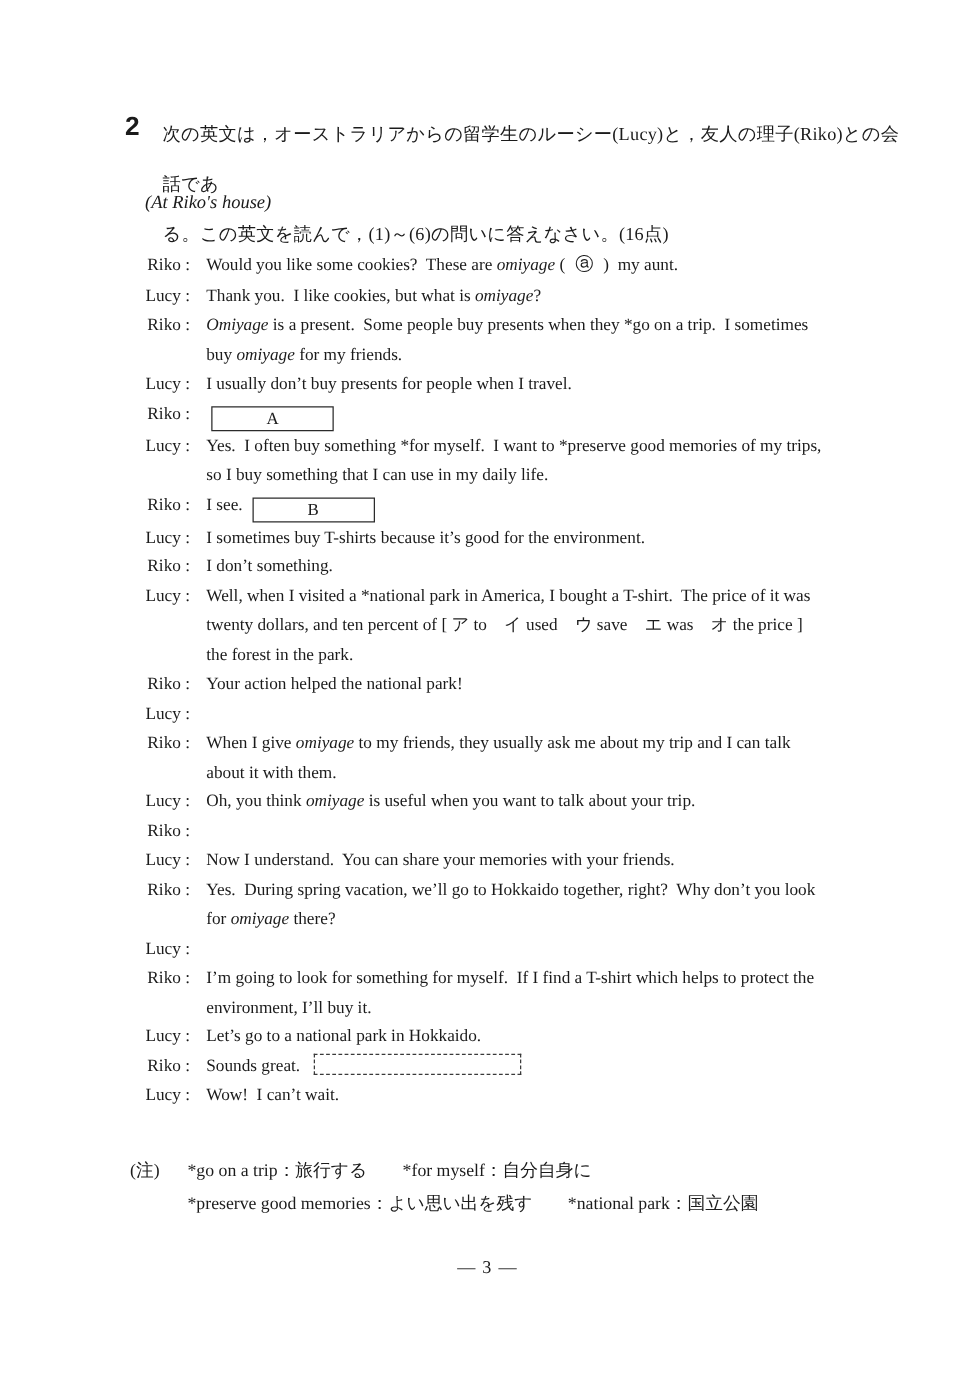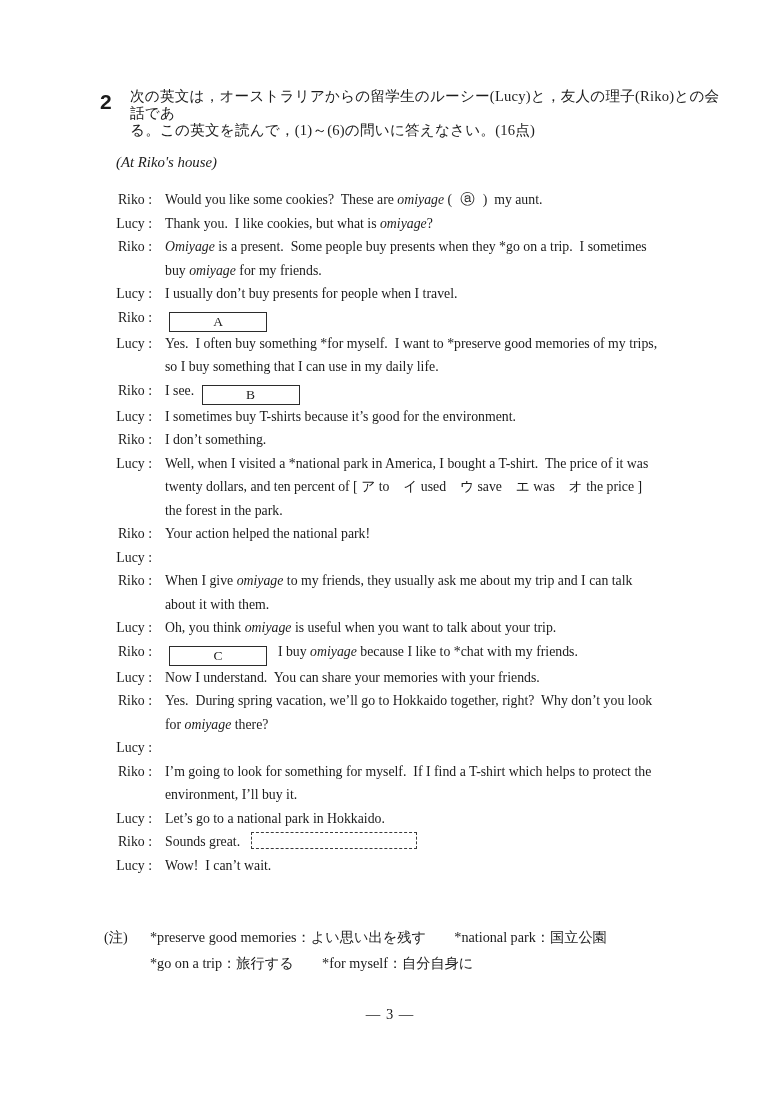--- a/index.html
+++ b/index.html
@@ -14,31 +14,31 @@
   }
   
   .heading { position:absolute; left:100px; top:88px; width:620px; }
   .qnum {
     position:absolute; left:0; top:2px;
     font-family:"Liberation Sans", sans-serif;
     font-weight:bold; font-size:21px;
   }
   .htext {
     margin-left:30px;
-    font-size:14.6px; line-height:17px;
+    font-size:14.6px; line-height:40px;
     white-space:pre-line;
     letter-spacing:0.2px;
   }
   
   .scene {
     position:absolute; left:116px; top:154px;
     font-style:italic; font-size:14.8px;
   }
   
-  .dialogue { position:absolute; left:104px; top:188px; width:660px; }
+  .dialogue { position:absolute; left:104px; top:200px; width:660px; }
   .turn { display:flex; align-items:flex-start; }
   .speaker {
     flex:none; width:48px; margin-right:13px;
     text-align:right;
     font-size:13.8px; line-height:23.5px;
   }
   .dtext {
     width:548px;
     font-size:13.8px; line-height:23.5px;
     white-space:pre-wrap;
@@ -142,21 +142,20 @@
         <span class="speaker">Riko :</span>
         <div class="dtext"><span>When I give </span><span class="it">omiyage</span><span> to my friends, they usually ask me about my trip and I can talk
 about it with them.</span></div>
       </div>
       <div class="turn">
         <span class="speaker">Lucy :</span>
         <div class="dtext"><span>Oh, you think </span><span class="it">omiyage</span><span> is useful when you want to talk about your trip.</span></div>
       </div>
       <div class="turn">
         <span class="speaker">Riko :</span>
-        <div class="dtext"><span class="ansbox">C</span><span>  I buy </span><span class="it">omiyage</span><span> because I like to *chat with my friends.</span></div>
       </div>
       <div class="turn">
         <span class="speaker">Lucy :</span>
         <div class="dtext"><span>Now I understand.  You can share your memories with your friends.</span></div>
       </div>
       <div class="turn">
         <span class="speaker">Riko :</span>
         <div class="dtext"><span>Yes.  During spring vacation, we’ll go to Hokkaido together, right?  Why don’t you look
 for </span><span class="it">omiyage</span><span> there?</span></div>
       </div>
@@ -178,20 +177,20 @@
       </div>
       <div class="turn">
         <span class="speaker">Lucy :</span>
         <div class="dtext"><span>Wow!  I can’t wait.</span></div>
       </div>
     </div>
 
   <div class="notes">
     <span class="notes-label">(注)</span>
     <div class="notes-lines">
+        <div class="note-line">*go on a trip：旅行する　　*for myself：自分自身に</div>
         <div class="note-line">*preserve good memories：よい思い出を残す　　*national park：国立公園</div>
-        <div class="note-line">*go on a trip：旅行する　　*for myself：自分自身に</div>
       </div>
   </div>
 
   <div class="footer">— 3 —</div>
 
 </div>
 
 </body></html>

